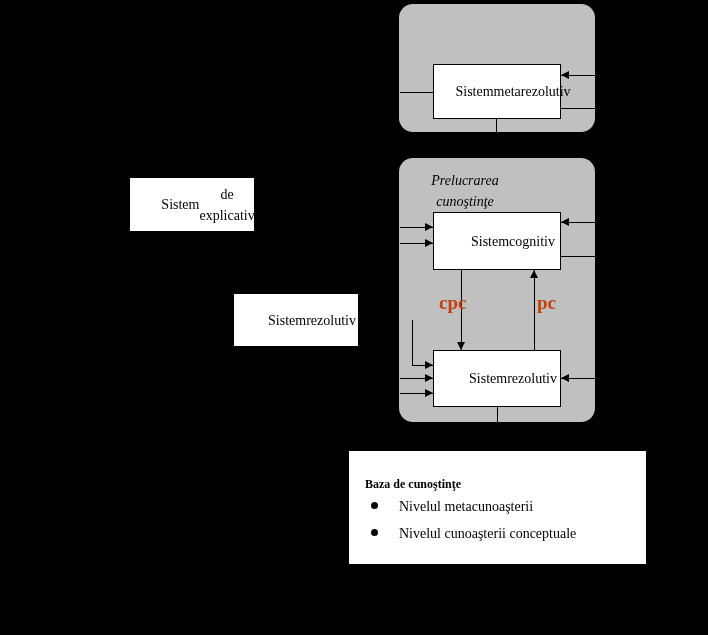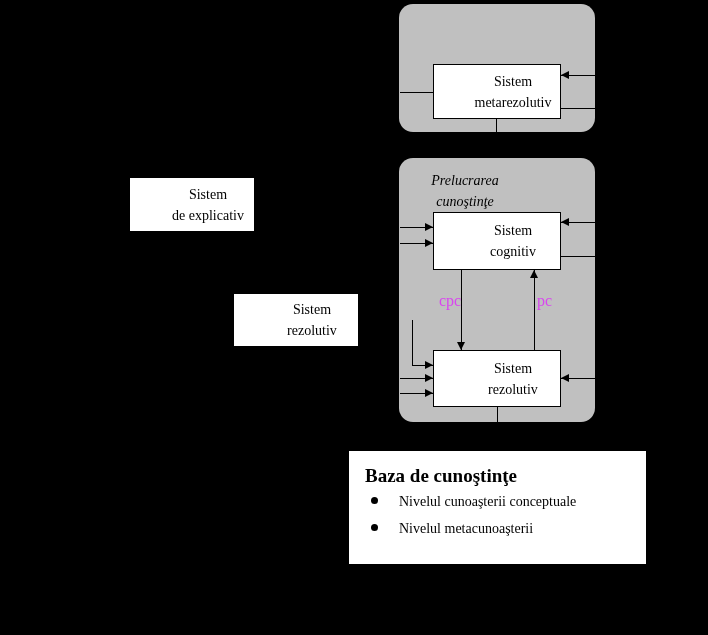--- a/index.html
+++ b/index.html
@@ -29,21 +29,20 @@
     text-align: center;
     line-height: 1.5;
   }
   
   .wbox {
     position: absolute;
     background: #ffffff;
     border: 1px solid #000000;
     box-sizing: border-box;
     display: flex;
-    flex-direction: column;
     align-items: center;
     justify-content: center;
     font-size: 14px;
     color: #000000;
     line-height: 1.5;
     text-align: center;
     padding-left: 32px;
   }
   .wbox span { display: block; }
   
@@ -51,22 +50,22 @@
     position: absolute;
     background: #ffffff;
     border: 1px solid #000000;
     box-sizing: border-box;
     padding: 10px 14px 10px 14px;
     font-size: 14px;
     color: #000;
   }
   .kb-title {
     font-weight: bold;
-    font-size: 19px;
-    margin: 4px 0 6px 2px;
+    font-size: 12px;
+    margin: 16px 0 6px 2px;
   }
   .kb-list {
     margin: 0;
     padding: 0;
     list-style: none;
   }
   .kb-list li {
     position: relative;
     padding-left: 36px;
     margin-bottom: 9px;
@@ -111,22 +110,23 @@
     border-right: 4px solid transparent;
     border-top: 8px solid #000;
   }
   .arrow.up {
     border-left: 4px solid transparent;
     border-right: 4px solid transparent;
     border-bottom: 8px solid #000;
   }
   .edge-label {
     position: absolute;
-    font-size: 16px;
-    color: #d946ef;
+    font-size: 19px;
+    color: #c2410c;
+    font-weight: bold;
   }
 </style>
 </head>
 <body>
 
 <div id="stage">
 
   <div class="panel" style="left:399px; top:4px; width:196px; height:128px;"></div>
 
   <div class="wbox" style="left:433px; top:64px; width:128px; height:55px;">
@@ -200,22 +200,22 @@
   <div class="arrow left" style="left:561px; top:374px;"></div>
 
   <div class="vline" style="left:497px; top:407px; height:43px;"></div>
   <div class="arrow down" style="left:493px; top:442px;"></div>
 
   <div class="kb" style="left:348px; top:450px; width:299px; height:115px;">
     <div class="kb-title">Baza de cunoştinţe</div>
     <ul class="kb-list">
       <li>
         <span class="bullet"></span>
-        <span>Nivelul cunoaşterii conceptuale</span>
+        <span>Nivelul metacunoaşterii</span>
       </li>
       <li>
         <span class="bullet"></span>
-        <span>Nivelul metacunoaşterii</span>
+        <span>Nivelul cunoaşterii conceptuale</span>
       </li>
     </ul>
   </div>
 
 </div>
 
 </body></html>

